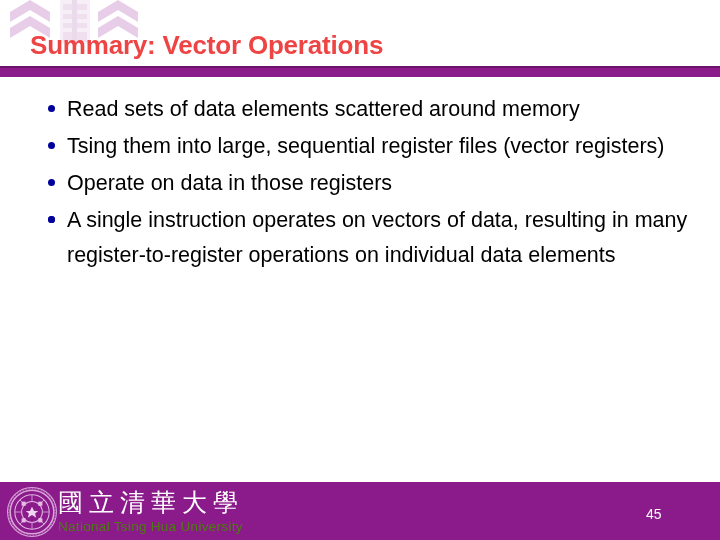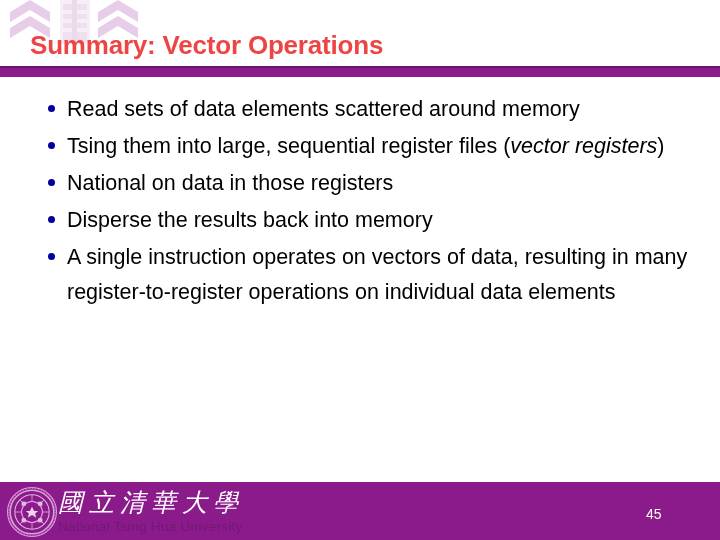--- a/index.html
+++ b/index.html
@@ -71,21 +71,21 @@
   .bullet-dot {
     position: absolute;
     left: 16px;
     top: 13px;
     width: 7px;
     height: 7px;
     border-radius: 50%;
     background: #00009B;
   }
   .bullet-text { display: inline; }
-  .bullet-text .em { font-style: italic; }
+  .bullet-text .em { }
 
   
   .footer-bar {
     position: absolute;
     left: 0;
     top: 482px;
     width: 720px;
     height: 58px;
     background: #8B1A8B;
   }
@@ -97,29 +97,28 @@
     height: 52px;
   }
   .footer-cn {
     position: absolute;
     left: 58px;
     top: 486px;
     font-size: 25px;
     color: #ffffff;
     font-family: "Liberation Serif", serif;
     letter-spacing: 6px;
-    font-style: italic;
     white-space: nowrap;
   }
   .footer-en {
     position: absolute;
     left: 58px;
     top: 519px;
     font-size: 13.5px;
-    color: #701a75;
+    color: #4d7c0f;
     letter-spacing: 0.3px;
     white-space: nowrap;
   }
   .page-number {
     position: absolute;
     left: 646px;
     top: 506px;
     width: 40px;
     font-size: 14px;
     color: #ffffff;
@@ -164,26 +163,25 @@
 
   <li class="bullet-item">
     <span class="bullet-dot"></span>
     <span class="bullet-text">
       <span>Tsing them into large, sequential register files (</span><span class="em">vector registers</span><span>)</span>
     </span>
   </li>
 
   <li class="bullet-item">
     <span class="bullet-dot"></span>
-    <span class="bullet-text">National on data in those registers</span>
-  </li>
-
-  <li class="bullet-item">
-    <span class="bullet-dot"></span>
-    <span class="bullet-text">Disperse the results back into memory</span>
+    <span class="bullet-text">Operate on data in those registers</span>
+  </li>
+
+  <li class="bullet-item">
+    <span class="bullet-dot"></span>
   </li>
 
   <li class="bullet-item">
     <span class="bullet-dot"></span>
     <span class="bullet-text">A single instruction operates on vectors of data, resulting in many register-to-register operations on individual data elements</span>
   </li>
 
 </ul>
 
 <div class="footer-bar"></div>

